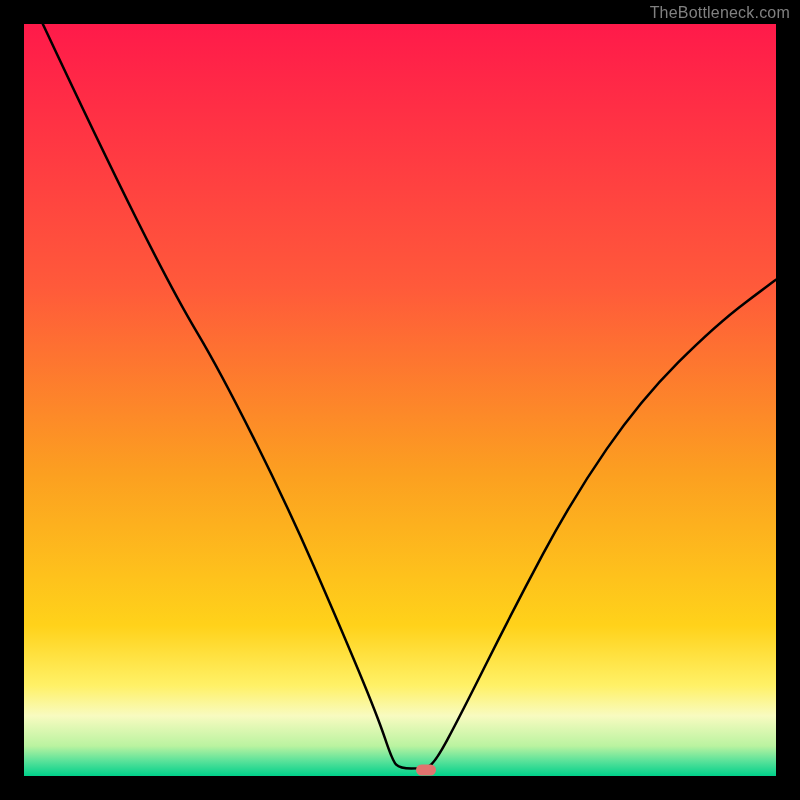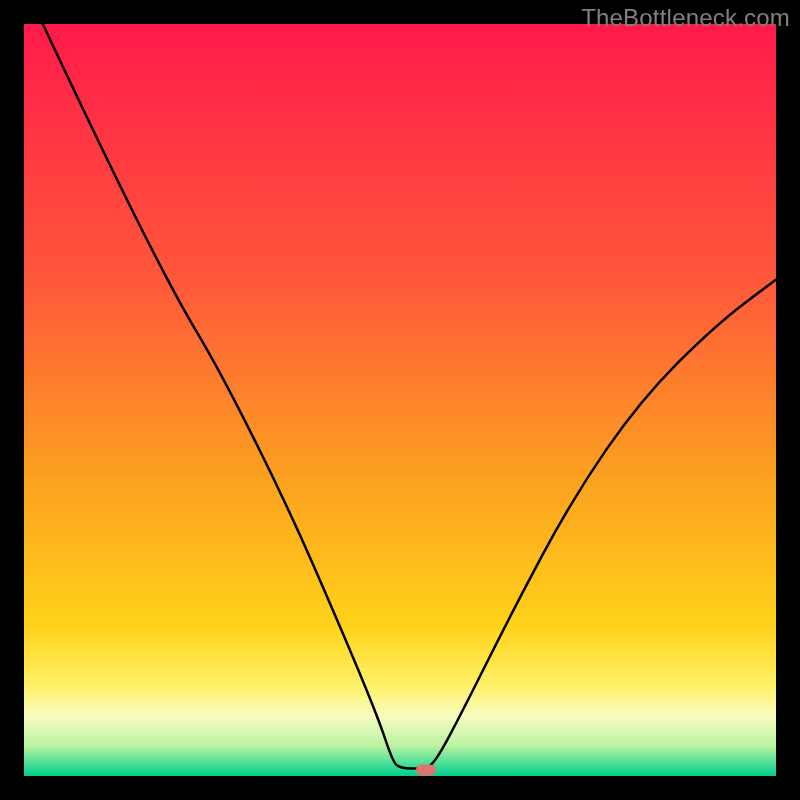--- a/index.html
+++ b/index.html
@@ -49,21 +49,21 @@
     height: 11px;
     border-radius: 6px;
     transform: translate(-50%, -50%);
     pointer-events: none;
   }
   .attribution {
     position: absolute;
     top: 4px;
     right: 10px;
     color: #808080;
-    font-size: 24px;
+    font-size: 16px;
     letter-spacing: 0.2px;
     pointer-events: none;
   }
 </style>
 </head>
 <body>
 
 <div class="stage">
   <div class="plot" id="plot" style="--c0: #ff1a4a; --c1: #ff5a3a; --c2: #fca020; --c3: #ffd21a; --c4: #fff167; --c5: #f8fbc0; --c6: #baf3a0; --c7: #5ae29a; --c8: #00d08a;">
     <svg class="curve" viewBox="0 0 752 752" preserveAspectRatio="none">

